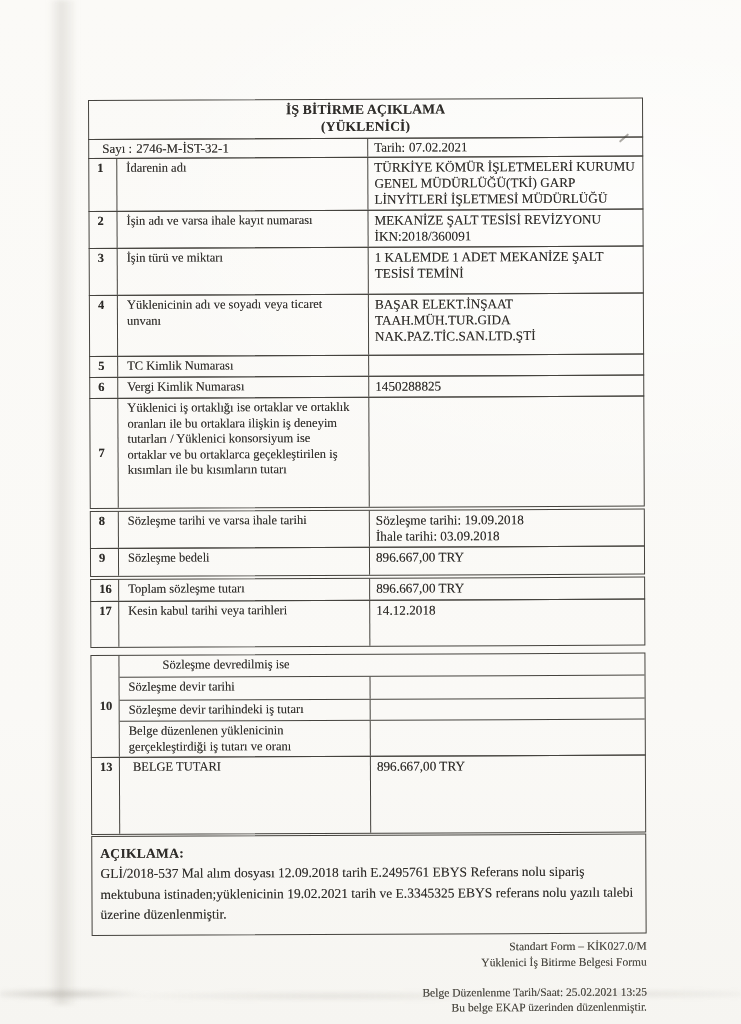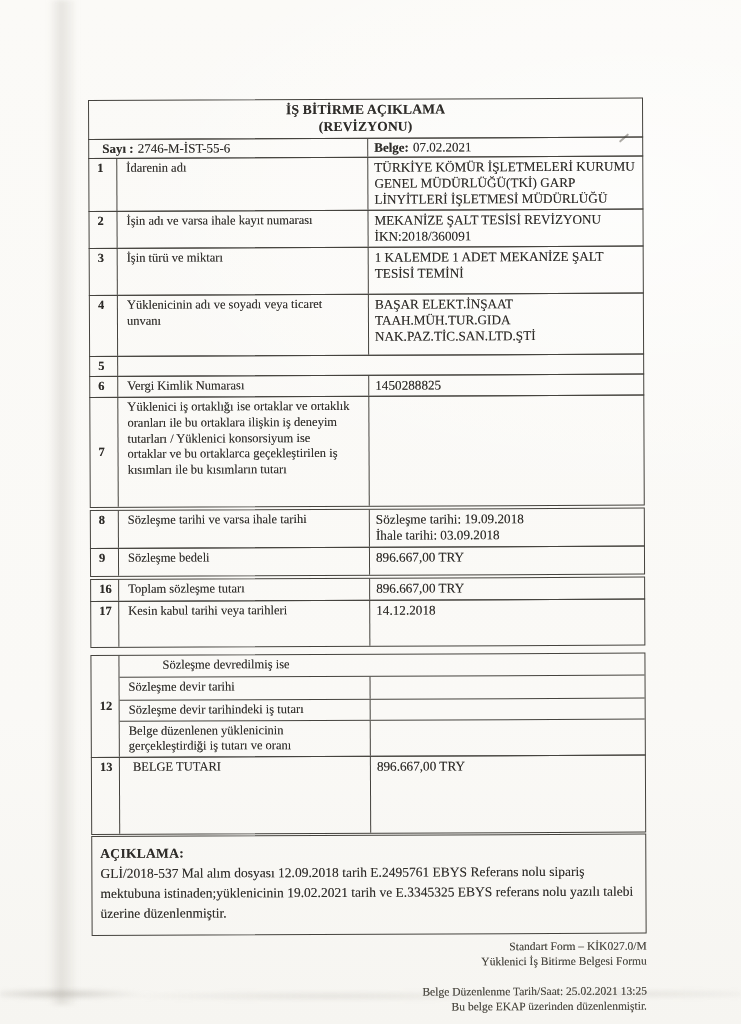--- a/index.html
+++ b/index.html
@@ -61,21 +61,21 @@
   }
   .ctitle{
     flex:1;text-align:center;font-weight:bold;font-size:13.5px;
     line-height:1.25;padding:2px;letter-spacing:.2px;
   }
   .csayi{
     width:279px;flex:none;border-right:1px solid #45433e;
     font-size:13px;padding:1px 6px 1px 13px;box-sizing:border-box;
   }
   .ctarih{flex:1;font-size:13px;padding:1px 6px;box-sizing:border-box;}
-  .blabel{font-weight:bold;margin-right:4px;}
+  .blabel{font-weight:normal;margin-right:4px;}
 
   
   .r12col{flex:1;display:flex;flex-direction:column;}
   .subrow{display:flex;border-top:1px solid #45433e;box-sizing:border-box;}
   .subrow:first-child{border-top:none;}
   .sublabel{
     width:251px;flex:none;border-right:1px solid #45433e;
     font-size:12.5px;line-height:1.25;white-space:pre-line;
     padding:2px 6px 2px 9px;box-sizing:border-box;
   }
@@ -99,26 +99,26 @@
 <body>
 
 <div class="paper"></div>
 <div class="streak-left"></div>
 <div class="smudge-bottom"></div>
 <div class="pen-tick"></div>
 
 <div class="sheet">
 
   <div class="trow" style="min-height:36px">
-    <div class="cell ctitle"><span>İŞ BİTİRME AÇIKLAMA</span><br><span>(REVİZYONU)</span></div>
+    <div class="cell ctitle"><span>İŞ BİTİRME AÇIKLAMA</span><br><span>(YÜKLENİCİ)</span></div>
   </div>
 
   <div class="trow" style="min-height:18px">
-    <div class="cell csayi"><span class="blabel">Sayı :</span><span>2746-M-İST-55-6</span></div>
-    <div class="cell ctarih"><span class="blabel">Belge:</span><span>07.02.2021</span></div>
+    <div class="cell csayi"><span class="blabel">Sayı :</span><span>2746-M-İST-32-1</span></div>
+    <div class="cell ctarih"><span class="blabel">Tarih:</span><span>07.02.2021</span></div>
   </div>
 
   <div class="trow" style="min-height:46px">
     <div class="cell cnum">1</div>
     <div class="cell clabel">İdarenin adı</div>
     <div class="cell cvalue">TÜRKİYE KÖMÜR İŞLETMELERİ KURUMU
 GENEL MÜDÜRLÜĞÜ(TKİ) GARP
 LİNYİTLERİ İŞLETMESİ MÜDÜRLÜĞÜ</div>
   </div>
   <div class="trow" style="min-height:29px">
@@ -136,20 +136,21 @@
   <div class="trow" style="min-height:62px">
     <div class="cell cnum">4</div>
     <div class="cell clabel">Yüklenicinin adı ve soyadı veya ticaret
 unvanı</div>
     <div class="cell cvalue">BAŞAR ELEKT.İNŞAAT
 TAAH.MÜH.TUR.GIDA
 NAK.PAZ.TİC.SAN.LTD.ŞTİ</div>
   </div>
   <div class="trow" style="min-height:20px">
     <div class="cell cnum">5</div>
+    <div class="cell clabel">TC Kimlik Numarası</div>
     <div class="cell cvalue"></div>
   </div>
   <div class="trow" style="min-height:19px">
     <div class="cell cnum">6</div>
     <div class="cell clabel">Vergi Kimlik Numarası</div>
     <div class="cell cvalue">1450288825</div>
   </div>
   <div class="trow" style="min-height:111px">
     <div class="cell cnum vcenter">7</div>
     <div class="cell clabel">Yüklenici iş ortaklığı ise ortaklar ve ortaklık
@@ -183,21 +184,21 @@
   </div>
   <div class="trow" style="min-height:47px">
     <div class="cell cnum">17</div>
     <div class="cell clabel">Kesin kabul tarihi veya tarihleri</div>
     <div class="cell cvalue">14.12.2018</div>
   </div>
 
   <div class="gap" style="height:8px"></div>
 
   <div class="trow" style="min-height:93px">
-    <div class="cell cnum vcenter">12</div>
+    <div class="cell cnum vcenter">10</div>
     <div class="r12col">
       <div class="subrow" style="min-height:21px">
         <div class="sublabel full">Sözleşme devredilmiş ise</div>
       </div>
       <div class="subrow" style="min-height:23px">
         <div class="sublabel">Sözleşme devir tarihi</div>
         <div class="subvalue"></div>
       </div>
       <div class="subrow" style="min-height:21px">
         <div class="sublabel">Sözleşme devir tarihindeki iş tutarı</div>

